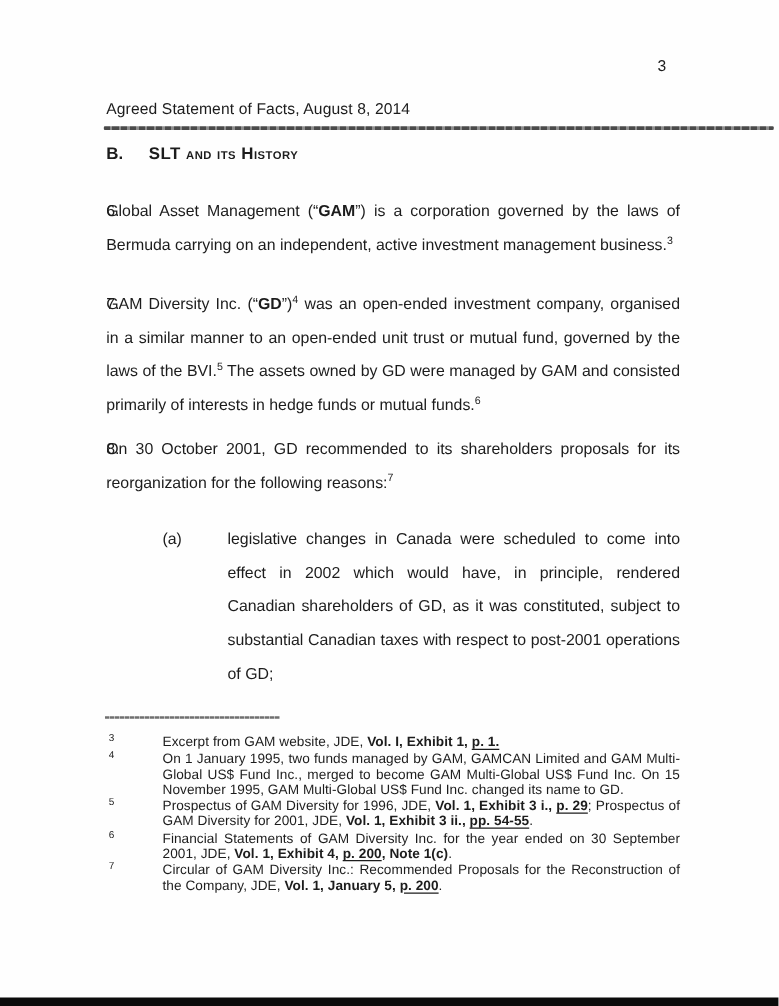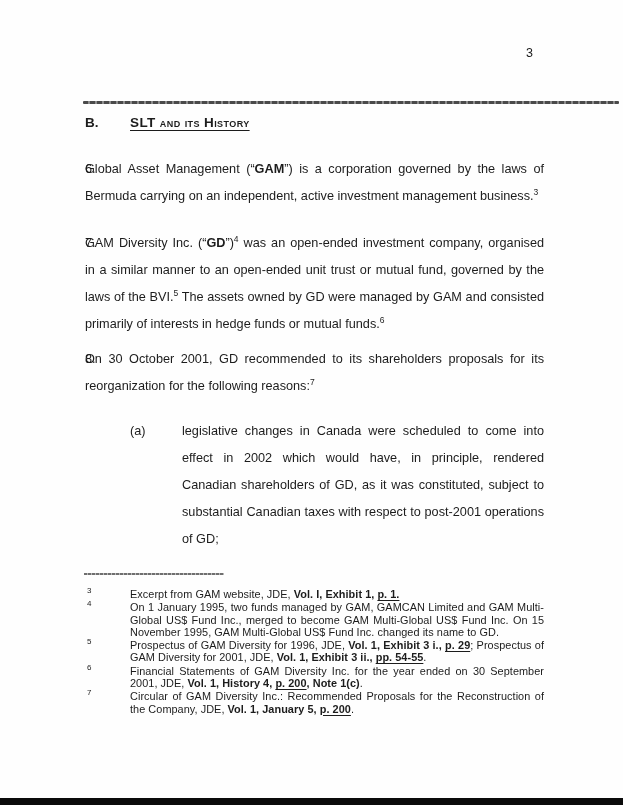--- a/index.html
+++ b/index.html
@@ -38,25 +38,24 @@
   .section-heading {
     position: absolute;
     left: 85px;
     top: 115px;
     font-size: 13.5px;
     font-weight: bold;
   }
   .sec-label { position: absolute; left: 0; top: 0; }
   .sec-title {
     position: absolute;
-    left: 45px;
+    left: 34px;
     top: 0;
     white-space: nowrap;
     font-variant: small-caps;
-    text-decoration: underline;
     text-underline-offset: 3px;
     letter-spacing: 0.4px;
   }
   .para {
     position: absolute;
     left: 85px;
     width: 459px;
     font-size: 12.7px;
     line-height: 27px;
   }
@@ -115,20 +114,21 @@
     background: #0b0b0b;
   }
 </style>
 </head>
 <body>
 
 <div class="page">
 
   <div class="page-number">3</div>
 
+  <div class="doc-header">Agreed Statement of Facts, August 8, 2014</div>
 
   <div class="header-rule"></div>
 
   <div class="section-heading">
     <span class="sec-label">B.</span>
     <span class="sec-title">SLT and its History</span>
   </div>
 
   <div class="para" style="top:156px">
     <span class="para-num">6.</span>
@@ -160,21 +160,21 @@
     <div class="fn">
       <span class="fn-num">4</span>
       <div class="fn-text"><span>On 1 January 1995, two funds managed by GAM, GAMCAN Limited and GAM Multi-Global US$ Fund Inc., merged to become GAM Multi-Global US$ Fund Inc. On 15 November 1995, GAM Multi-Global US$ Fund Inc. changed its name to GD.</span></div>
     </div>
     <div class="fn">
       <span class="fn-num">5</span>
       <div class="fn-text"><span>Prospectus of GAM Diversity for 1996, JDE, </span><span class="seg-b">Vol. 1, Exhibit 3 i., </span><span class="seg-b seg-u">p. 29</span><span>; Prospectus of GAM Diversity for 2001, JDE, </span><span class="seg-b">Vol. 1, Exhibit 3 ii., </span><span class="seg-b seg-u">pp. 54-55</span><span>.</span></div>
     </div>
     <div class="fn">
       <span class="fn-num">6</span>
-      <div class="fn-text"><span>Financial Statements of GAM Diversity Inc. for the year ended on 30 September 2001, JDE, </span><span class="seg-b">Vol. 1, History 4, </span><span class="seg-b seg-u">p. 200</span><span class="seg-b">, </span><span class="seg-b">Note 1(c)</span><span>.</span></div>
+      <div class="fn-text"><span>Financial Statements of GAM Diversity Inc. for the year ended on 30 September 2001, JDE, </span><span class="seg-b">Vol. 1, Exhibit 4, </span><span class="seg-b seg-u">p. 200</span><span class="seg-b">, </span><span class="seg-b">Note 1(c)</span><span>.</span></div>
     </div>
     <div class="fn">
       <span class="fn-num">7</span>
       <div class="fn-text"><span>Circular of GAM Diversity Inc.: Recommended Proposals for the Reconstruction of the Company, JDE, </span><span class="seg-b">Vol. 1, January 5, </span><span class="seg-b seg-u">p. 200</span><span>.</span></div>
     </div>
   </div>
 
   <div class="bottom-bar"></div>
 
 </div>

